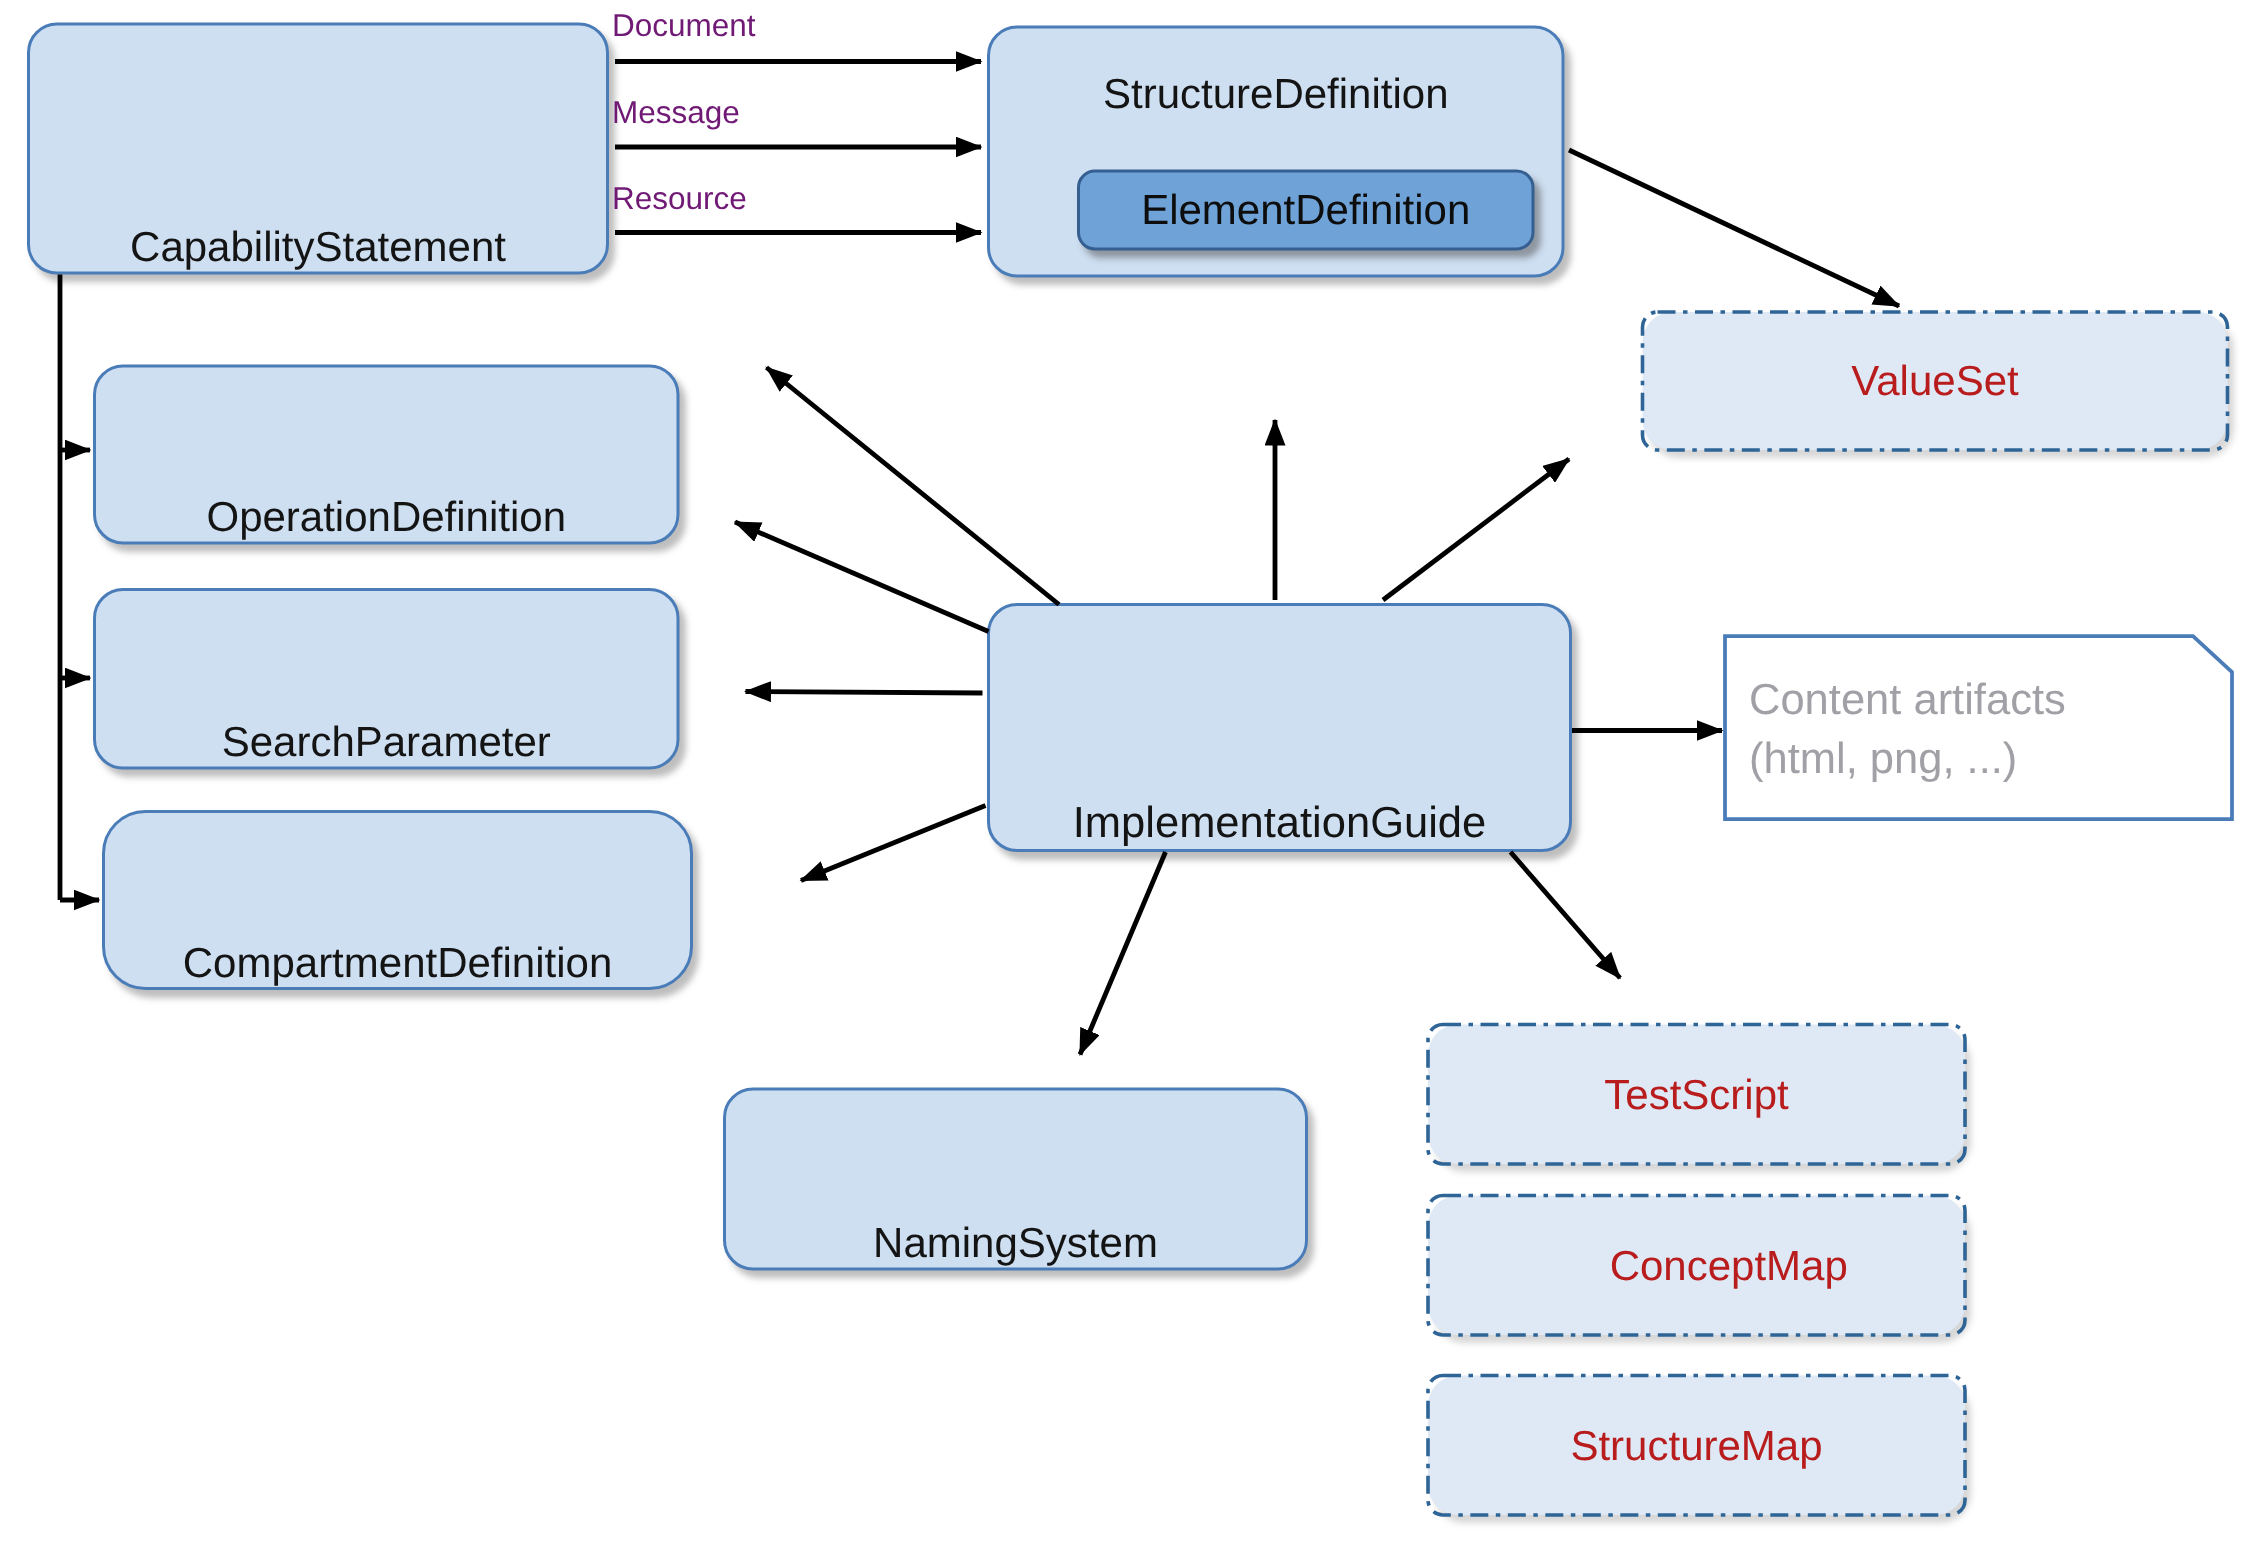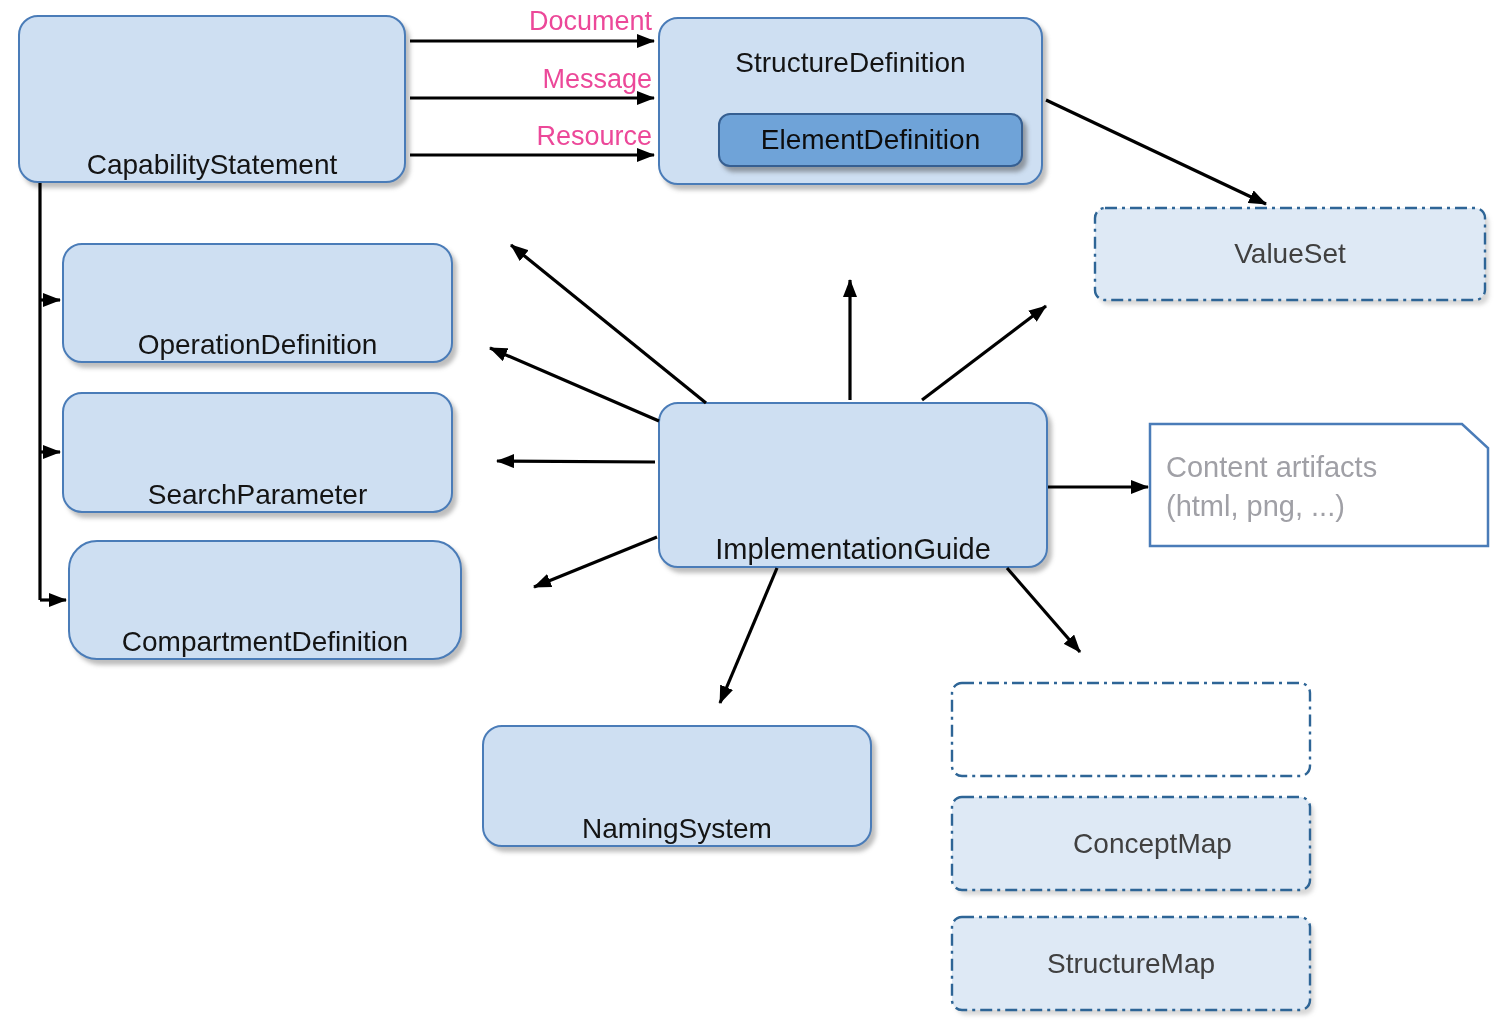--- a/index.html
+++ b/index.html
@@ -36,39 +36,39 @@
     justify-content: center;
     color: #0d0d0d;
     font-size: 28px;
     box-shadow: 4px 5px 4px rgba(80,80,80,0.5);
     z-index: 1;
   }
   .node-dashed {
     position: absolute;
     box-sizing: border-box;
     background: #DEE9F5;
-    border-radius: 10px;
+    border-radius: 20px;
     display: flex;
     align-items: center;
     justify-content: center;
-    color: #404040;
+    color: #b91c1c;
     font-size: 28px;
     box-shadow: 4px 5px 4px rgba(140,140,140,0.35);
     z-index: 1;
   }
   .label-top {
     align-items: flex-start;
     padding-top: 28px;
   }
   .edge-label {
     position: absolute;
     width: 244px;
-    text-align: right;
-    font-size: 27px;
-    color: #ec4899;
+    text-align: left;
+    font-size: 21px;
+    color: #701a75;
     z-index: 1;
   }
   .note-label {
     position: absolute;
     left: 1166px;
     top: 448px;
     width: 310px;
     font-size: 29px;
     line-height: 39px;
     color: #A0A0A6;
@@ -118,20 +118,23 @@
   </div>
 
   <div class="node" style="left:482px; top:725px; width:390px; height:122px;">
     <span>NamingSystem</span>
   </div>
 
   <div class="node-dashed" style="left:1095px; top:208px; width:390px; height:92px;">
     <span>ValueSet</span>
   </div>
 
+  <div class="node-dashed" style="left:952px; top:683px; width:358px; height:93px;">
+    <span>TestScript</span>
+  </div>
 
   <div class="node-dashed" style="left:952px; top:797px; width:358px; height:93px;padding-left:43px;">
     <span>ConceptMap</span>
   </div>
 
   <div class="node-dashed" style="left:952px; top:917px; width:358px; height:93px;">
     <span>StructureMap</span>
   </div>
 
   <div class="edge-label" style="left:408px; top:6px;">Document</div>

